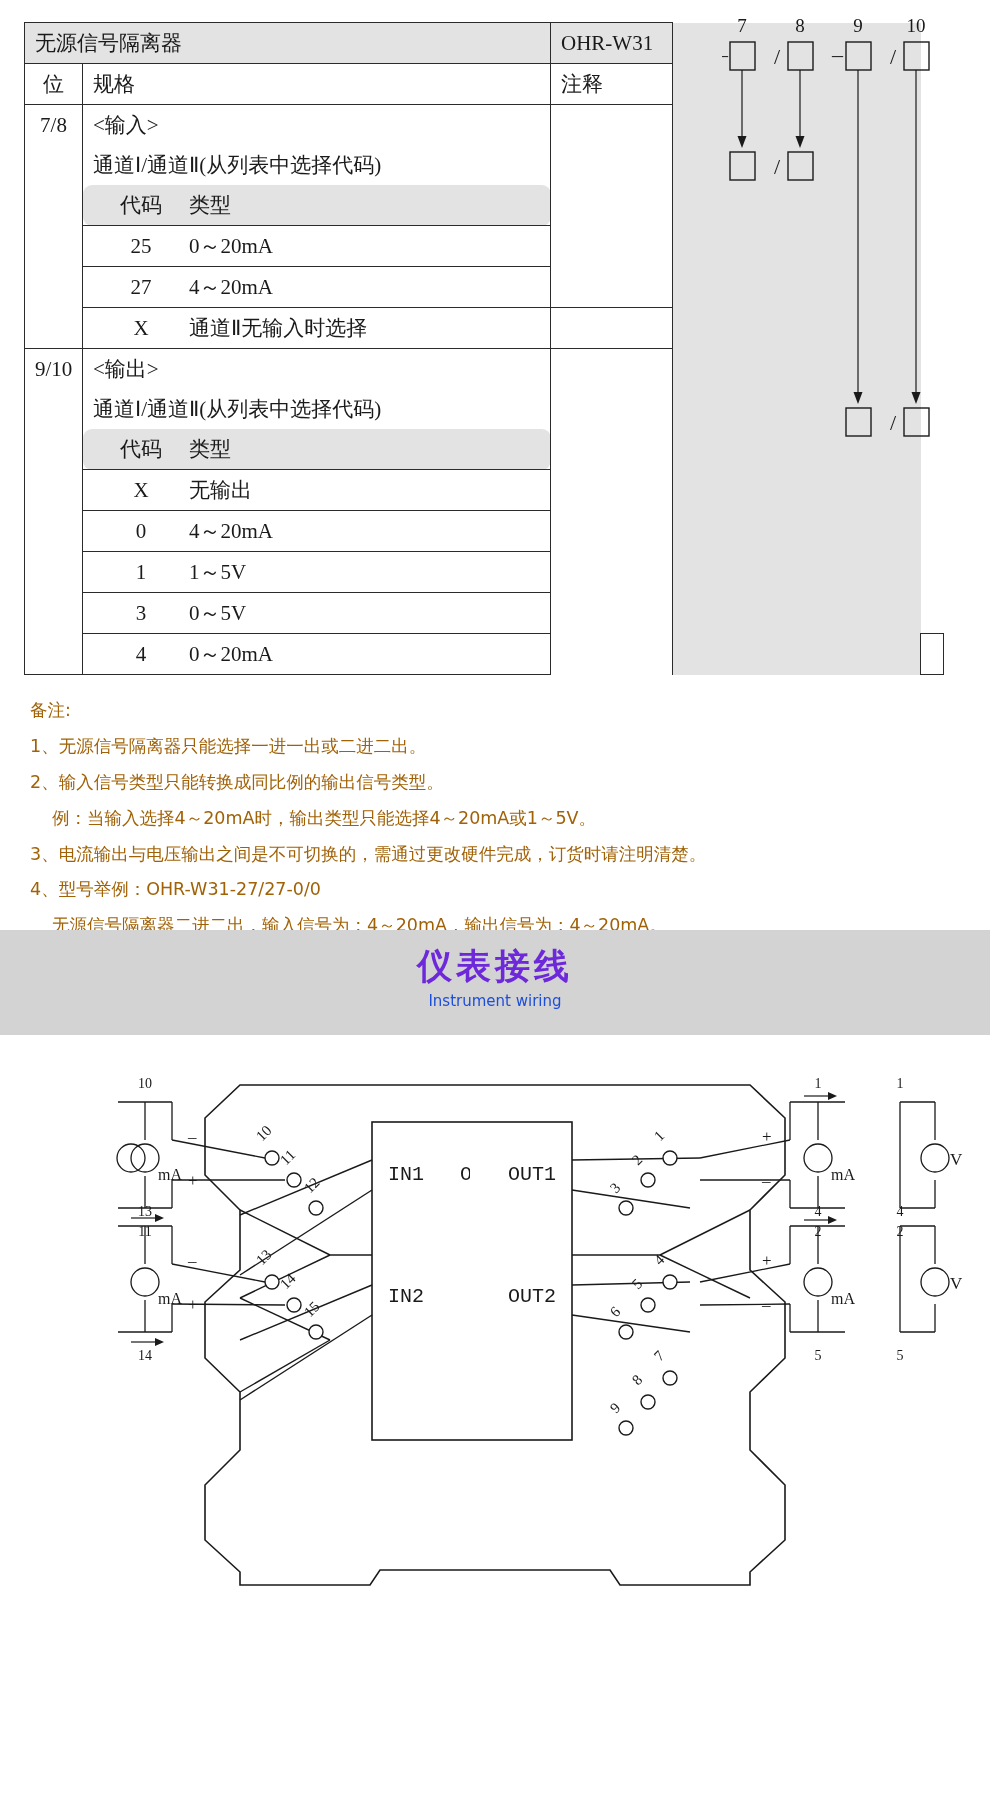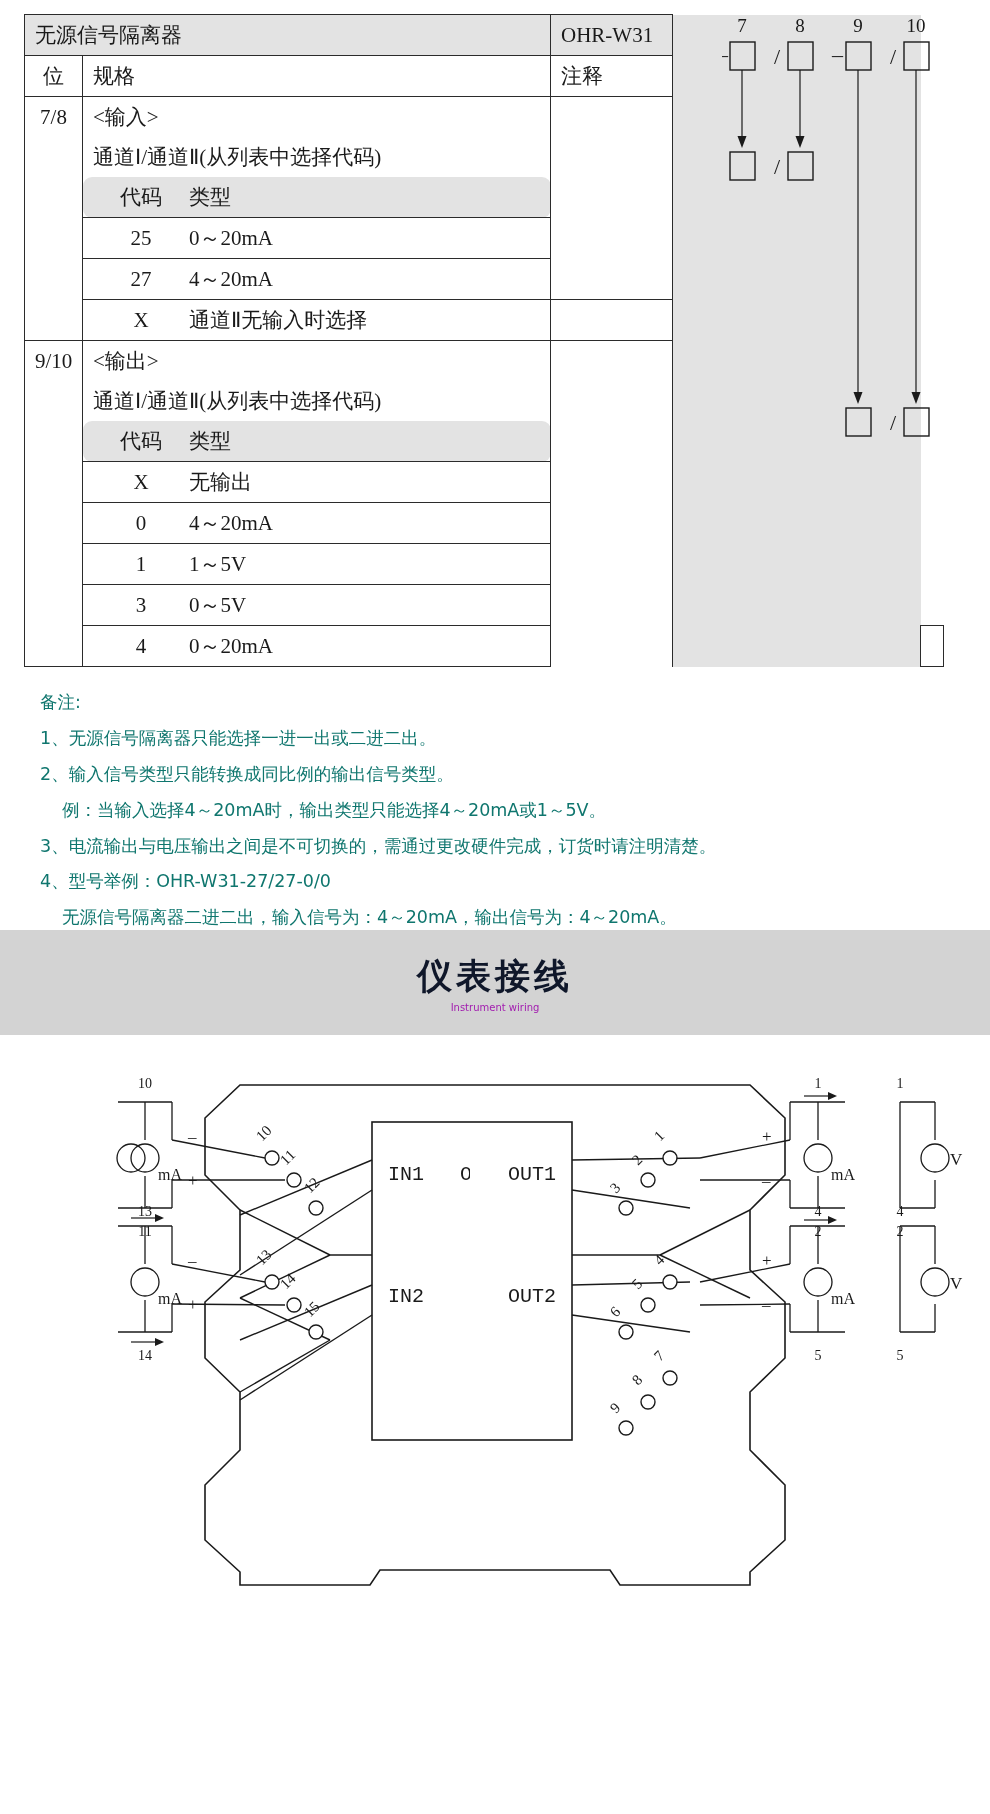--- a/index.html
+++ b/index.html
@@ -6,21 +6,21 @@
   body{
     width:990px;
     background:#ffffff;
     font-family:"Liberation Serif", serif;
     color:#1a1a1a;
     -webkit-font-smoothing:antialiased;
   }
   .page{position:relative;width:990px;height:1814px;overflow:hidden;}
 
   
-  .spec-wrap{position:relative;padding:14px 0 0 0;}
+  .spec-wrap{position:relative;padding:22px 0 0 0;}
   table.spec{
     border-collapse:collapse;
     margin-left:24px;
     width:920px;
     table-layout:fixed;
   }
   table.spec td{
     border:1px solid #2b2b2b;
     font-size:21px;
     padding:6px 10px;
@@ -46,51 +46,51 @@
     position:absolute;
     right:18px;
     top:10px;
     width:250px;
     height:640px;
   }
   .codefig svg{display:block;}
 
   
   .remarks{
-    margin:18px 0 0 40px;
+    margin:18px 0 0 30px;
     font-family:"DejaVu Sans", sans-serif;
     font-size:17.5px;
     line-height:2.05;
-    color:#0f766e;
+    color:#a16207;
   }
   .remarks .ln{white-space:nowrap;}
   .remarks .ind{padding-left:22px;}
 
   
   .banner{
     position:absolute;
     left:0;
     top:930px;
     width:990px;
     height:105px;
     background:#d3d3d3;
     text-align:center;
   }
   .banner .cn{
     font-family:Liberation Serif, serif;
     font-weight:bold;
     font-size:35px;
     letter-spacing:4px;
-    color:#0f172a;
-    padding-top:23px;
+    color:#6d28d9;
+    padding-top:13px;
   }
   .banner .en{
     font-family:"DejaVu Sans", sans-serif;
-    font-size:10px;
-    color:#a21caf;
+    font-size:15px;
+    color:#1d4ed8;
     margin-top:2px;
   }
 
   
   .wiring{
     position:absolute;
     left:0;
     top:1040px;
     width:990px;
     height:560px;

